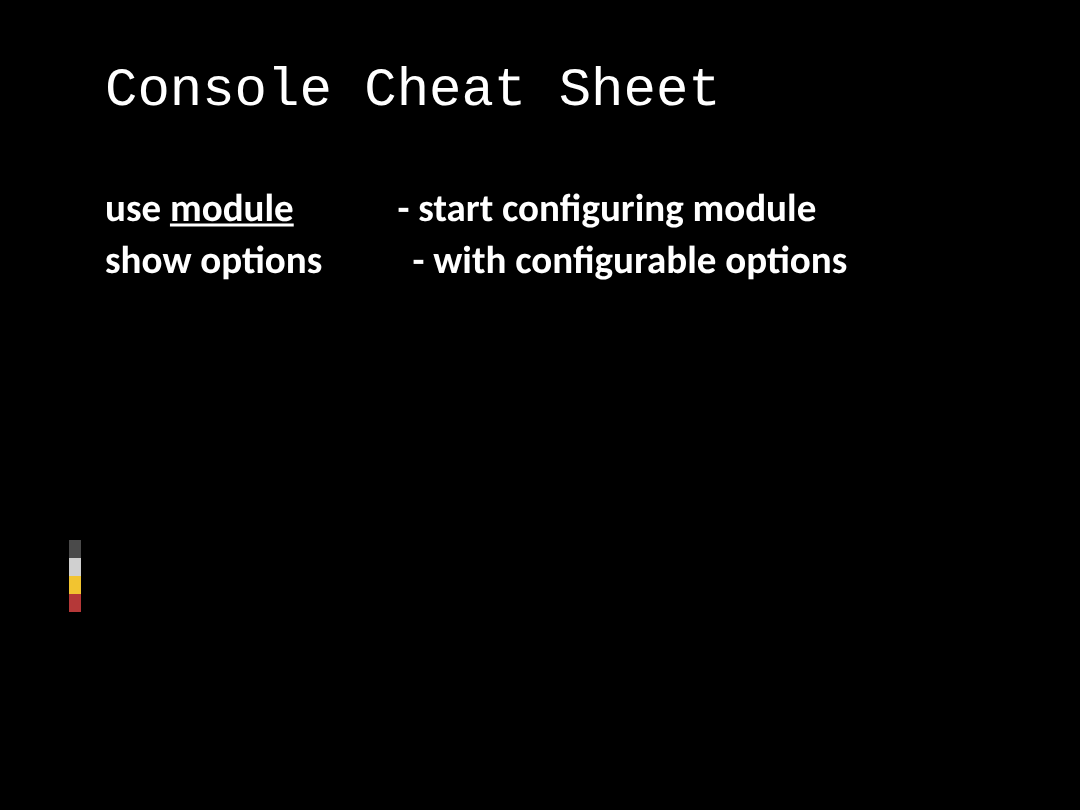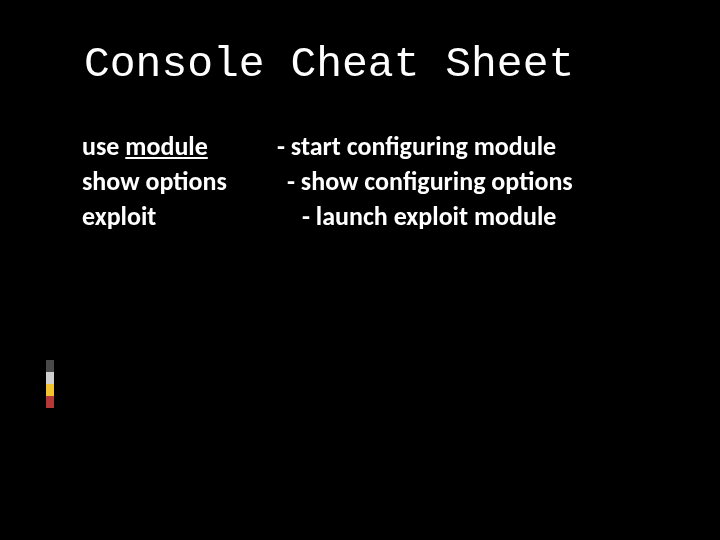--- a/index.html
+++ b/index.html
@@ -23,36 +23,35 @@
     left: 46px;
     top: 360px;
     width: 8px;
   }
   .accent div {
     width: 8px;
     height: 12px;
   }
   .title {
     font-family: Consolas, "Courier New", monospace;
-    font-size: 43px;
+    font-size: 36px;
     font-weight: normal;
     color: #fff;
-    margin: 0 0 40px 14px;
+    margin: 0 0 40px 0;
     letter-spacing: 0px;
   }
   .body {
     font-family: "Segoe UI", "Calibri", Arial, sans-serif;
     font-size: 26px;
     font-weight: 600;
     line-height: 1.35;
     color: #fff;
   }
   .row {
     white-space: nowrap;
-    margin-left: 12px;
   }
   .cmd {
     display: inline-block;
   }
   .u {
     text-decoration: underline;
   }
   .spacer {
     height: 34px;
   }
@@ -71,27 +70,24 @@
 
   <h1 class="title">Console Cheat Sheet</h1>
 
   <div class="body">
 
     <div class="row">
       <span class="cmd" style="width:195px"><span>use </span><span class="u">module</span></span><span>- </span><span>start configuring module</span>
     </div>
 
     <div class="row">
-      <span class="cmd" style="width:205px"><span>show options</span></span><span>- </span><span>show configuring options</span>
+      <span class="cmd" style="width:205px"><span>show options</span></span><span>- </span><span>with configurable options</span>
     </div>
 
 
-    <div class="row">
-      <span class="cmd" style="width:220px"><span>exploit</span></span><span>- </span><span>launch exploit module</span>
-    </div>
 
 
     <div class="spacer"></div>
 
 
     <div class="spacer"></div>
 
 
   </div>
 </div>

